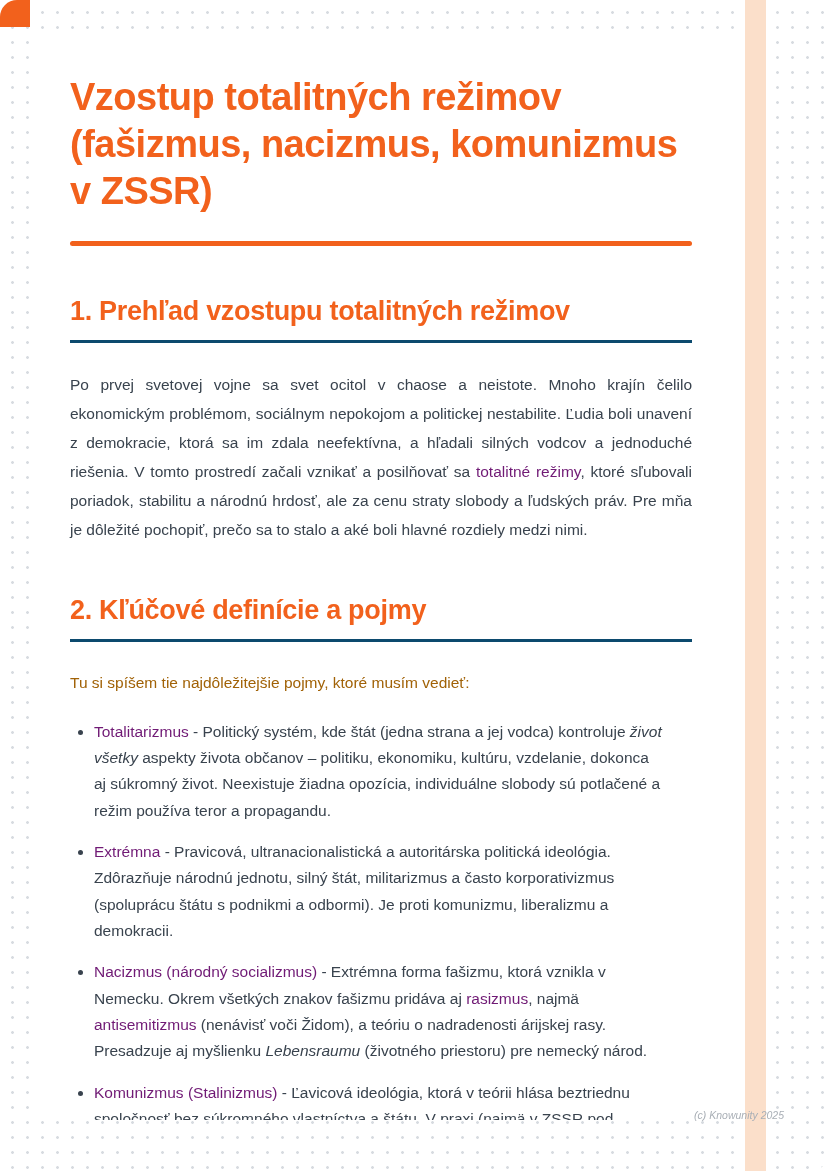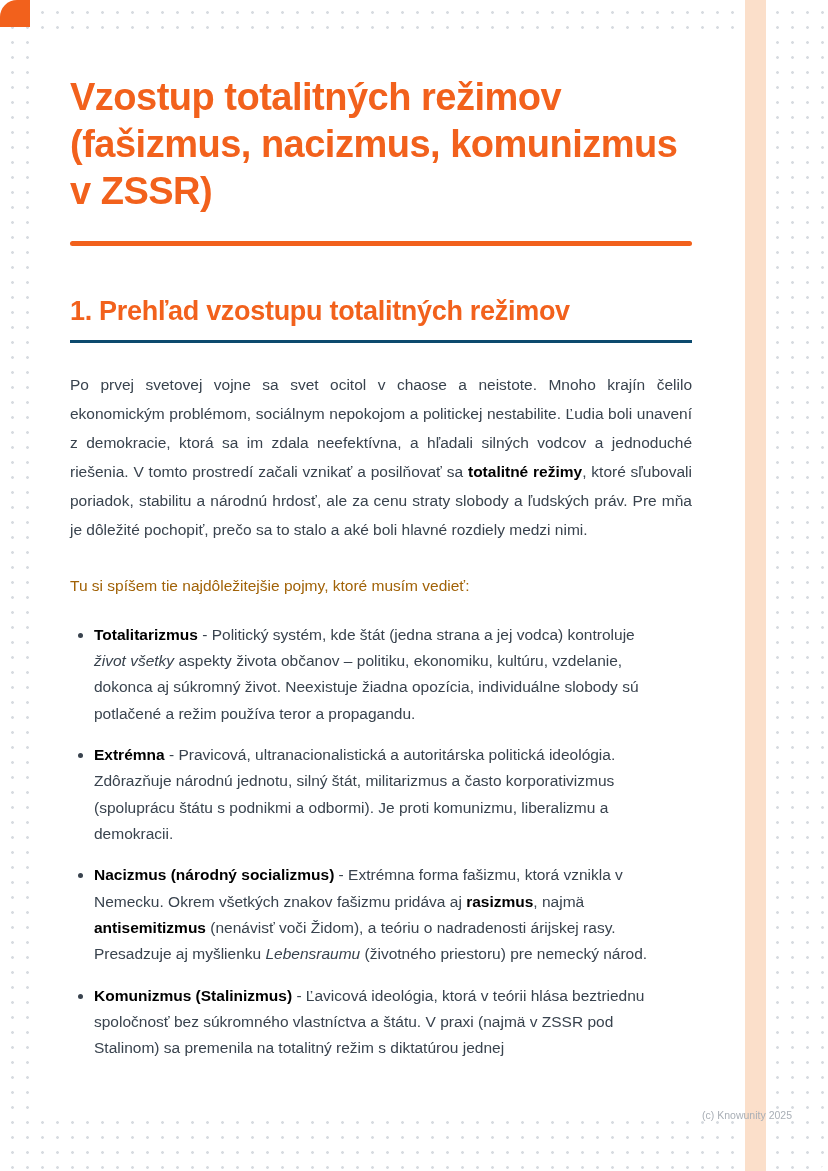--- a/index.html
+++ b/index.html
@@ -95,52 +95,54 @@
   .definitions-list li {
     color: #39434e;
     font-size: 15.5px;
     line-height: 1.7;
     margin-bottom: 15px;
     padding-right: 28px;
   }
   .definitions-list li::marker { color: #39434e; }
 
   .content-card strong, .definitions-list strong {
-    color: #000000;
-    font-weight: 700;
+    color: #701a75;
+    font-weight: 400;
   }
   .content-card em { font-style: italic; }
 
   .footer-credit {
     position: absolute;
-    right: 36px;
+    right: 44px;
     bottom: 50px;
     font-size: 10.5px;
     color: #a9afb6;
     z-index: 4;
+    font-style: italic;
   }
 </style>
 </head>
 <body>
 
 <div class="page">
 
   <div class="corner-accent"></div>
   <div class="binding-stripe"></div>
 
   <div class="content-card">
 
     <h1 class="page-title">Vzostup totalitných režimov (fašizmus, nacizmus, komunizmus v ZSSR)</h1>
 
     <div class="title-rule"></div>
 
     <h2 class="section-heading">1. Prehľad vzostupu totalitných režimov</h2>
 
     <p class="body-paragraph"><span>Po prvej svetovej vojne sa svet ocitol v chaose a neistote. Mnoho krajín čelilo ekonomickým problémom, sociálnym nepokojom a politickej nestabilite. Ľudia boli unavení z demokracie, ktorá sa im zdala neefektívna, a hľadali silných vodcov a jednoduché riešenia. V tomto prostredí začali vznikať a posilňovať sa </span><strong>totalitné režimy</strong><span>, ktoré sľubovali poriadok, stabilitu a národnú hrdosť, ale za cenu straty slobody a ľudských práv. Pre mňa je dôležité pochopiť, prečo sa to stalo a aké boli hlavné rozdiely medzi nimi.</span></p>
 
+    <h2 class="section-heading">2. Kľúčové definície a pojmy</h2>
 
     <p class="intro-line">Tu si spíšem tie najdôležitejšie pojmy, ktoré musím vedieť:</p>
 
     <ul class="definitions-list">
       <li><strong>Totalitarizmus</strong><span> - Politický systém, kde štát (jedna strana a jej vodca) kontroluje </span><em>život všetky</em><span> aspekty života občanov – politiku, ekonomiku, kultúru, vzdelanie, dokonca aj súkromný život. Neexistuje žiadna opozícia, individuálne slobody sú potlačené a režim používa teror a propagandu.</span></li>
       <li><strong>Extrémna</strong><span> - Pravicová, ultranacionalistická a autoritárska politická ideológia. Zdôrazňuje národnú jednotu, silný štát, militarizmus a často korporativizmus (spoluprácu štátu s podnikmi a odbormi). Je proti komunizmu, liberalizmu a demokracii.</span></li>
       <li><strong>Nacizmus (národný socializmus)</strong><span> - Extrémna forma fašizmu, ktorá vznikla v Nemecku. Okrem všetkých znakov fašizmu pridáva aj </span><strong>rasizmus</strong><span>, najmä </span><strong>antisemitizmus</strong><span> (nenávisť voči Židom), a teóriu o nadradenosti árijskej rasy. Presadzuje aj myšlienku </span><em>Lebensraumu</em><span> (životného priestoru) pre nemecký národ.</span></li>
       <li><strong>Komunizmus (Stalinizmus)</strong><span> - Ľavicová ideológia, ktorá v teórii hlása beztriednu spoločnosť bez súkromného vlastníctva a štátu. V praxi (najmä v ZSSR pod Stalinom) sa premenila na totalitný režim s diktatúrou jednej</span></li>
     </ul>
 

